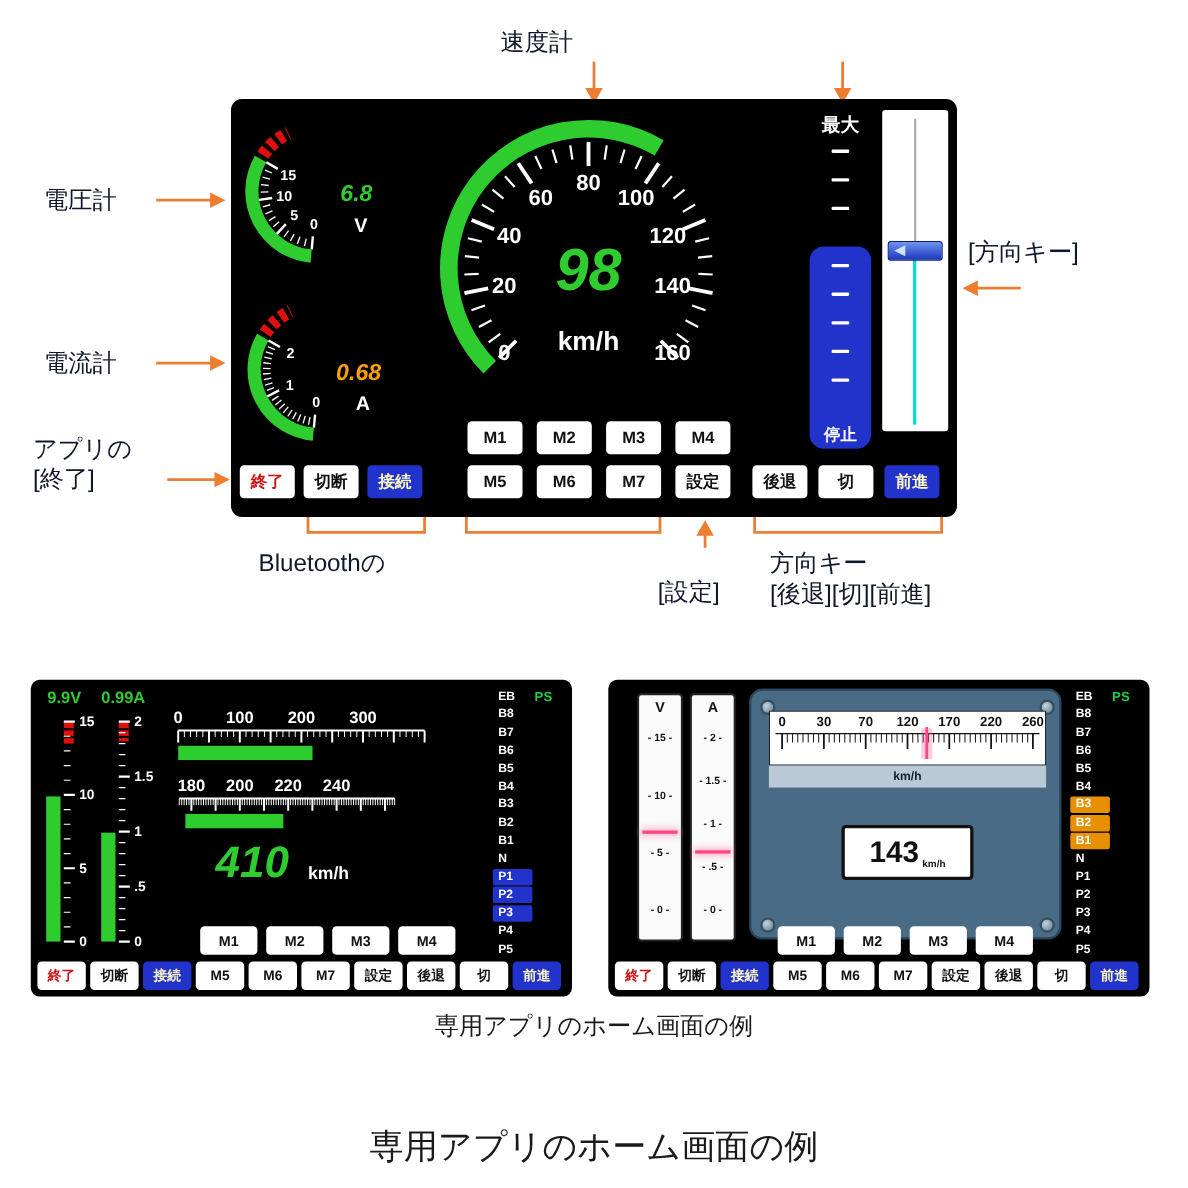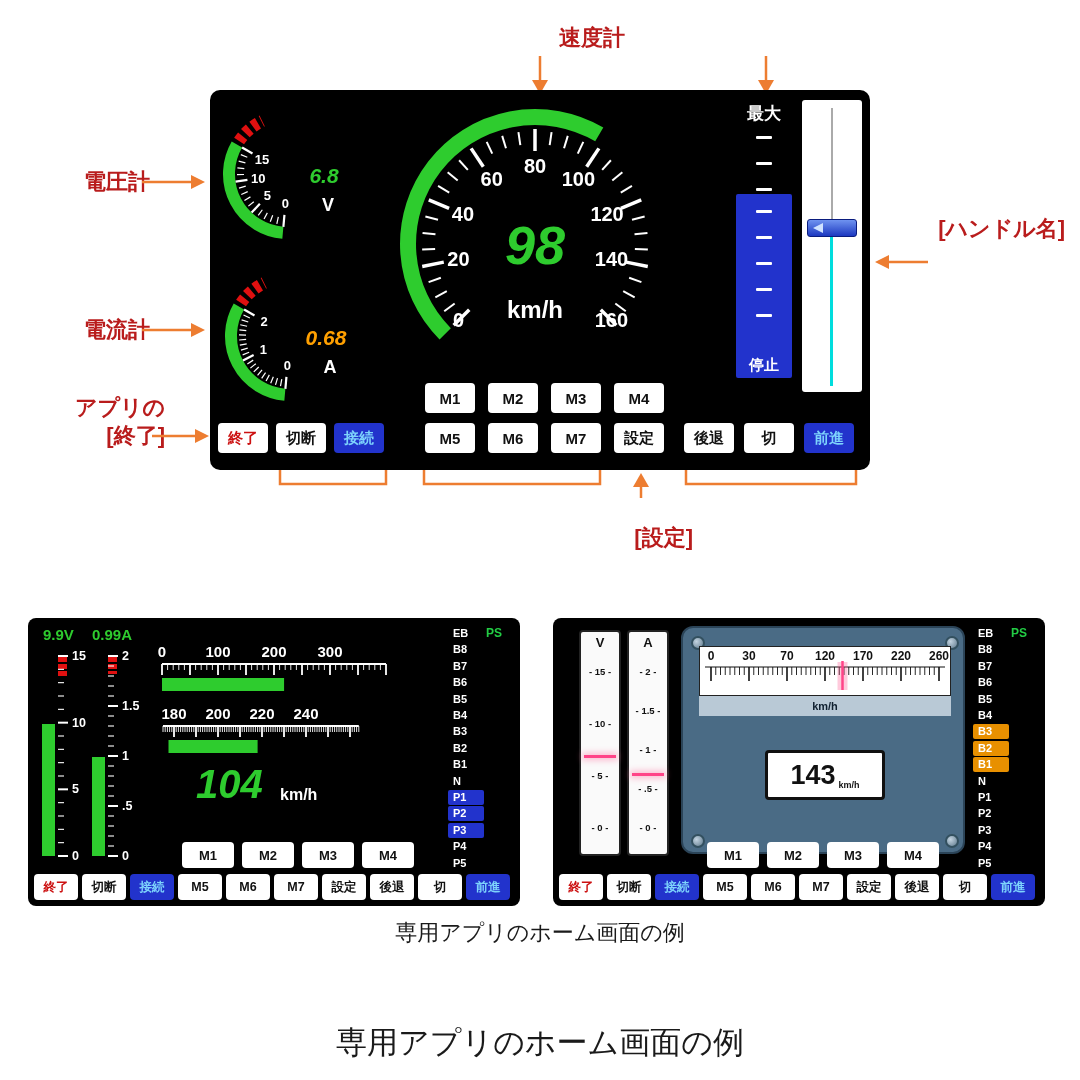--- a/index.html
+++ b/index.html
@@ -1,36 +1,36 @@
 <!DOCTYPE html>
 <html style="--accent_green: #2ECC2E; --value_orange: #FFA000; --highlight_blue: #2233CC; --highlight_orange: #E89000; --annotation_orange: #ED7D31; --needle_pink: #FF4488; --red_zone: #E01010; --cyan: #00DDDD; --ps_green: #22CC44; --exit_red: #CC1111; --panel_slate: #4A6B85;"><head>
 <meta charset="utf-8">
 <style>
   *{margin:0;padding:0;box-sizing:border-box;}
   html,body{width:1080px;height:1080px;background:#ffffff;font-family:"Liberation Sans","DejaVu Sans",sans-serif;}
   .stage{position:relative;width:1080px;height:1080px;overflow:hidden;background:#fff;}
-  .ann{position:absolute;color:#b91c1c;font-size:22px;text-align:right;line-height:28px;font-weight:bold;}
+  .ann{position:absolute;color:#0f172a;font-size:22px;text-align:left;line-height:28px;}
   .overlay{position:absolute;left:0;top:0;pointer-events:none;}
   .screen{position:absolute;background:#000;border-radius:10px;}
   .screen.alt{border-radius:8px;}
   .btn{position:absolute;display:flex;align-items:center;justify-content:center;background:#fff;color:#111;font-weight:bold;border-radius:4px;cursor:pointer;}
-  .btn.primary{background:var(--highlight_blue);color:#7dd3fc;}
+  .btn.primary{background:var(--highlight_blue);color:#fef9c3;}
   .btn.exit{color:var(--exit_red);}
   .gauge-num{fill:#fff;font-size:13px;font-weight:bold;}
   .speedo-num{fill:#fff;font-size:20px;font-weight:bold;}
   .g-value{font-style:italic;font-weight:bold;font-size:21px;}
   .g-value.green{fill:var(--accent_green);}
   .g-value.orange{fill:var(--value_orange);}
   .g-unit{fill:#fff;font-weight:bold;font-size:18px;}
   .speedo-value{fill:var(--accent_green);font-weight:bold;font-style:italic;font-size:54px;}
   .speedo-unit{fill:#fff;font-weight:bold;font-size:24px;}
   .handle-max{position:absolute;left:522px;top:12px;width:64px;text-align:center;color:#fff;font-weight:bold;font-size:17px;}
   #upper-dashes{position:absolute;left:538px;top:46px;width:32px;display:flex;flex-direction:column;align-items:center;gap:23px;}
   .hdash{width:16px;height:3px;background:#fff;border-radius:1px;}
-  #blue-col{position:absolute;left:526px;top:104px;width:56px;height:184px;background:var(--highlight_blue);border-radius:2px;}
+  #blue-col{position:absolute;left:526px;top:134px;width:56px;height:184px;background:var(--highlight_blue);border-radius:13px;}
   #blue-dashes{display:flex;flex-direction:column;align-items:center;gap:23px;padding-top:16px;}
   .handle-stop{position:absolute;bottom:3px;left:0;right:0;text-align:center;font-size:15px;font-weight:bold;color:#fff;}
   #slider-track{position:absolute;left:592px;top:10px;width:60px;height:292px;background:#fff;border-radius:3px;}
   .track-line-top{position:absolute;left:29px;top:8px;width:2px;height:112px;background:#aaa;}
   .track-line-cyan{position:absolute;left:27.5px;top:136px;width:3.5px;height:150px;background:var(--cyan);}
   .slider-handle{position:absolute;left:5px;top:119px;width:50px;height:18px;background:linear-gradient(#6f93f0,#1c38c0);border:1px solid #0a1c7e;border-radius:3px;}
   .handle-arrow{position:absolute;left:5px;top:3px;width:0;height:0;border-top:5px solid transparent;border-bottom:5px solid transparent;border-right:10px solid #cfe2ff;}
   .meter-header{position:absolute;font-weight:bold;font-size:15px;color:var(--accent_green);}
   .alt-speed{position:absolute;font-size:40px;font-weight:bold;font-style:italic;color:var(--accent_green);}
   .alt-speed-unit{position:absolute;font-size:16px;font-weight:bold;color:#fff;}
@@ -63,27 +63,32 @@
 <div class="stage">
 
   <div class="ann" style="left:455px;top:24px;width:170px;">速度計</div>
   <div class="ann" style="left:40px;top:168px;width:110px;">電圧計</div>
   <div class="ann" style="left:40px;top:316px;width:110px;">電流計</div>
   <div class="ann" style="left:30px;top:394px;width:135px;">
     <div>アプリの</div>
     <div>[終了]</div>
   </div>
   <div class="ann" style="left:880px;top:214px;width:185px;line-height:30px;">
-    <div>[ハンドル名]</div>
+    <div>[方向キー]</div>
   </div>
   <div class="ann" style="left:235px;top:498px;width:195px;">
+    <div>Bluetoothの</div>
   </div>
   <div class="ann" style="left:408px;top:498px;width:200px;">
   </div>
   <div class="ann" style="left:598px;top:524px;width:95px;">[設定]</div>
+  <div class="ann" style="left:700px;top:498px;width:205px;">
+    <div>方向キー</div>
+    <div>[後退][切][前進]</div>
+  </div>
 
   <svg class="overlay" width="1080" height="1080">
     <g stroke="#ED7D31" stroke-width="2.5" fill="#ED7D31">
       <line x1="540" y1="56" x2="540" y2="82"></line>
       <polygon points="532,80 548,80 540,94" stroke="none"></polygon>
       <line x1="766" y1="56" x2="766" y2="82"></line>
       <polygon points="758,80 774,80 766,94" stroke="none"></polygon>
       <line x1="142" y1="182" x2="192" y2="182"></line>
       <polygon points="191,175 191,189 205,182" stroke="none"></polygon>
       <line x1="142" y1="330" x2="192" y2="330"></line>
@@ -461,21 +466,21 @@
         <line x1="324.20000000000005" y1="108" x2="324.20000000000005" y2="114" stroke="#fff" stroke-width="0.9"></line>
         <line x1="326.4" y1="108" x2="326.4" y2="114" stroke="#fff" stroke-width="0.9"></line>
         <line x1="328.6" y1="108" x2="328.6" y2="114" stroke="#fff" stroke-width="0.9"></line>
         <line x1="330.8" y1="108" x2="330.8" y2="114" stroke="#fff" stroke-width="0.9"></line>
         <text x="146" y="101" text-anchor="middle" class="ruler-num">180</text>
         <text x="190" y="101" text-anchor="middle" class="ruler-num">200</text>
         <text x="234" y="101" text-anchor="middle" class="ruler-num">220</text>
         <text x="278" y="101" text-anchor="middle" class="ruler-num">240</text>
         <rect x="140.5" y="122" width="89.10000000000002" height="13" fill="var(--accent_green)"></rect>
       </svg>
-    <div class="alt-speed" style="left:168px;top:144px;">104</div>
+    <div class="alt-speed" style="left:168px;top:144px;">410</div>
     <div class="alt-speed-unit" style="left:252px;top:168px;">km/h</div>
     <div class="ps">PS</div>
     <div class="status-col" id="left-status">
         <div class="status-item" style="top: 8px;">EB</div>
         <div class="status-item" style="top: 24.4px;">B8</div>
         <div class="status-item" style="top: 40.8px;">B7</div>
         <div class="status-item" style="top: 57.2px;">B6</div>
         <div class="status-item" style="top: 73.6px;">B5</div>
         <div class="status-item" style="top: 90px;">B4</div>
         <div class="status-item" style="top: 106.4px;">B3</div>

